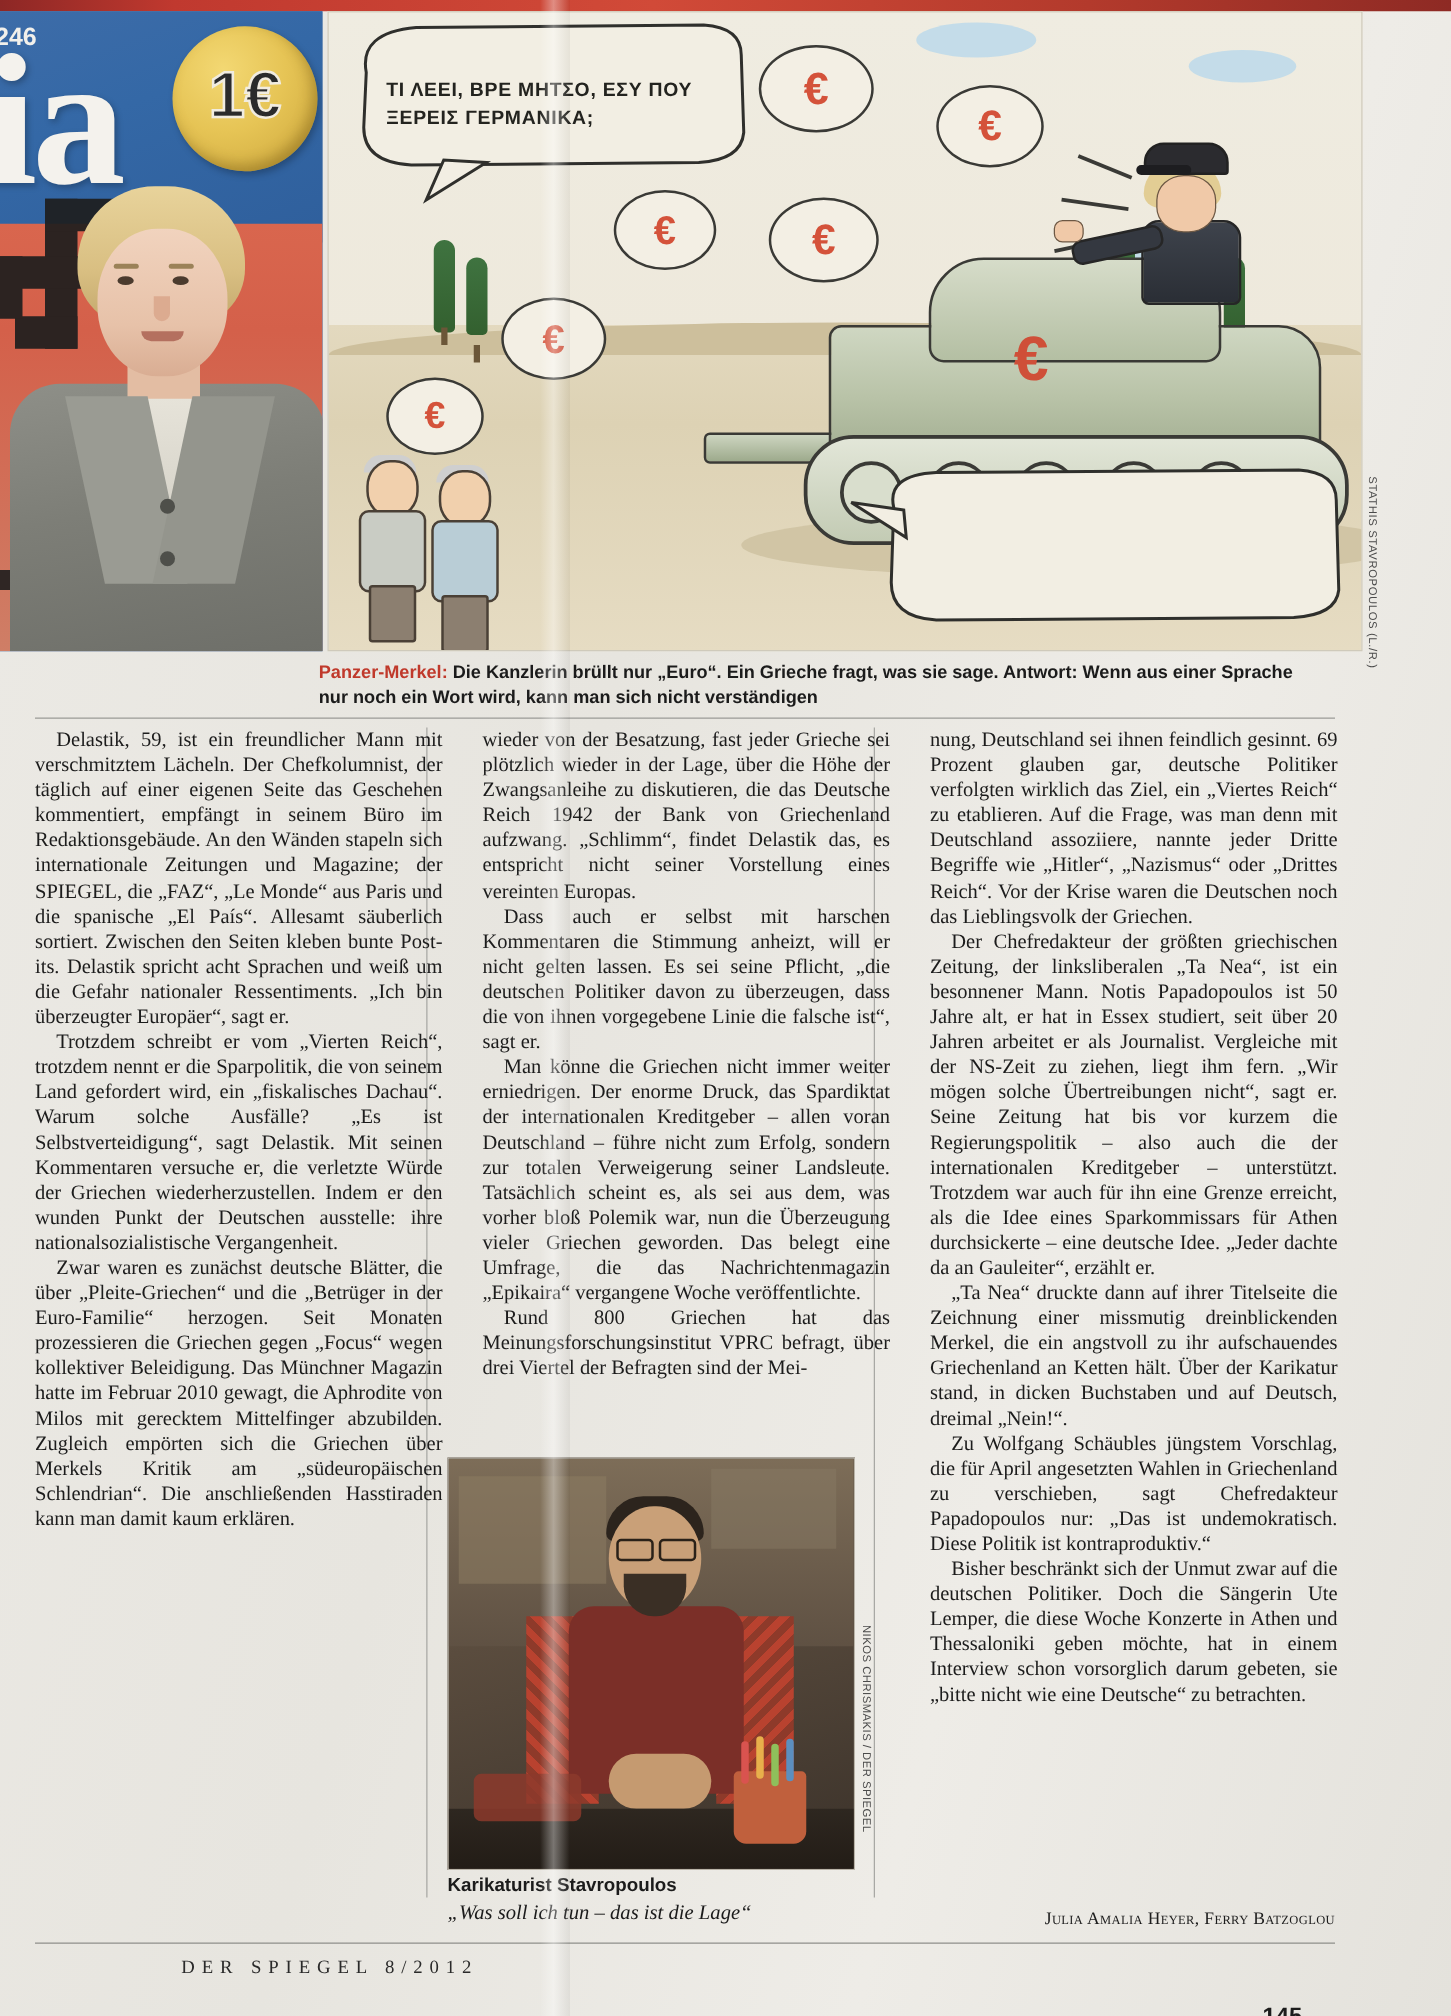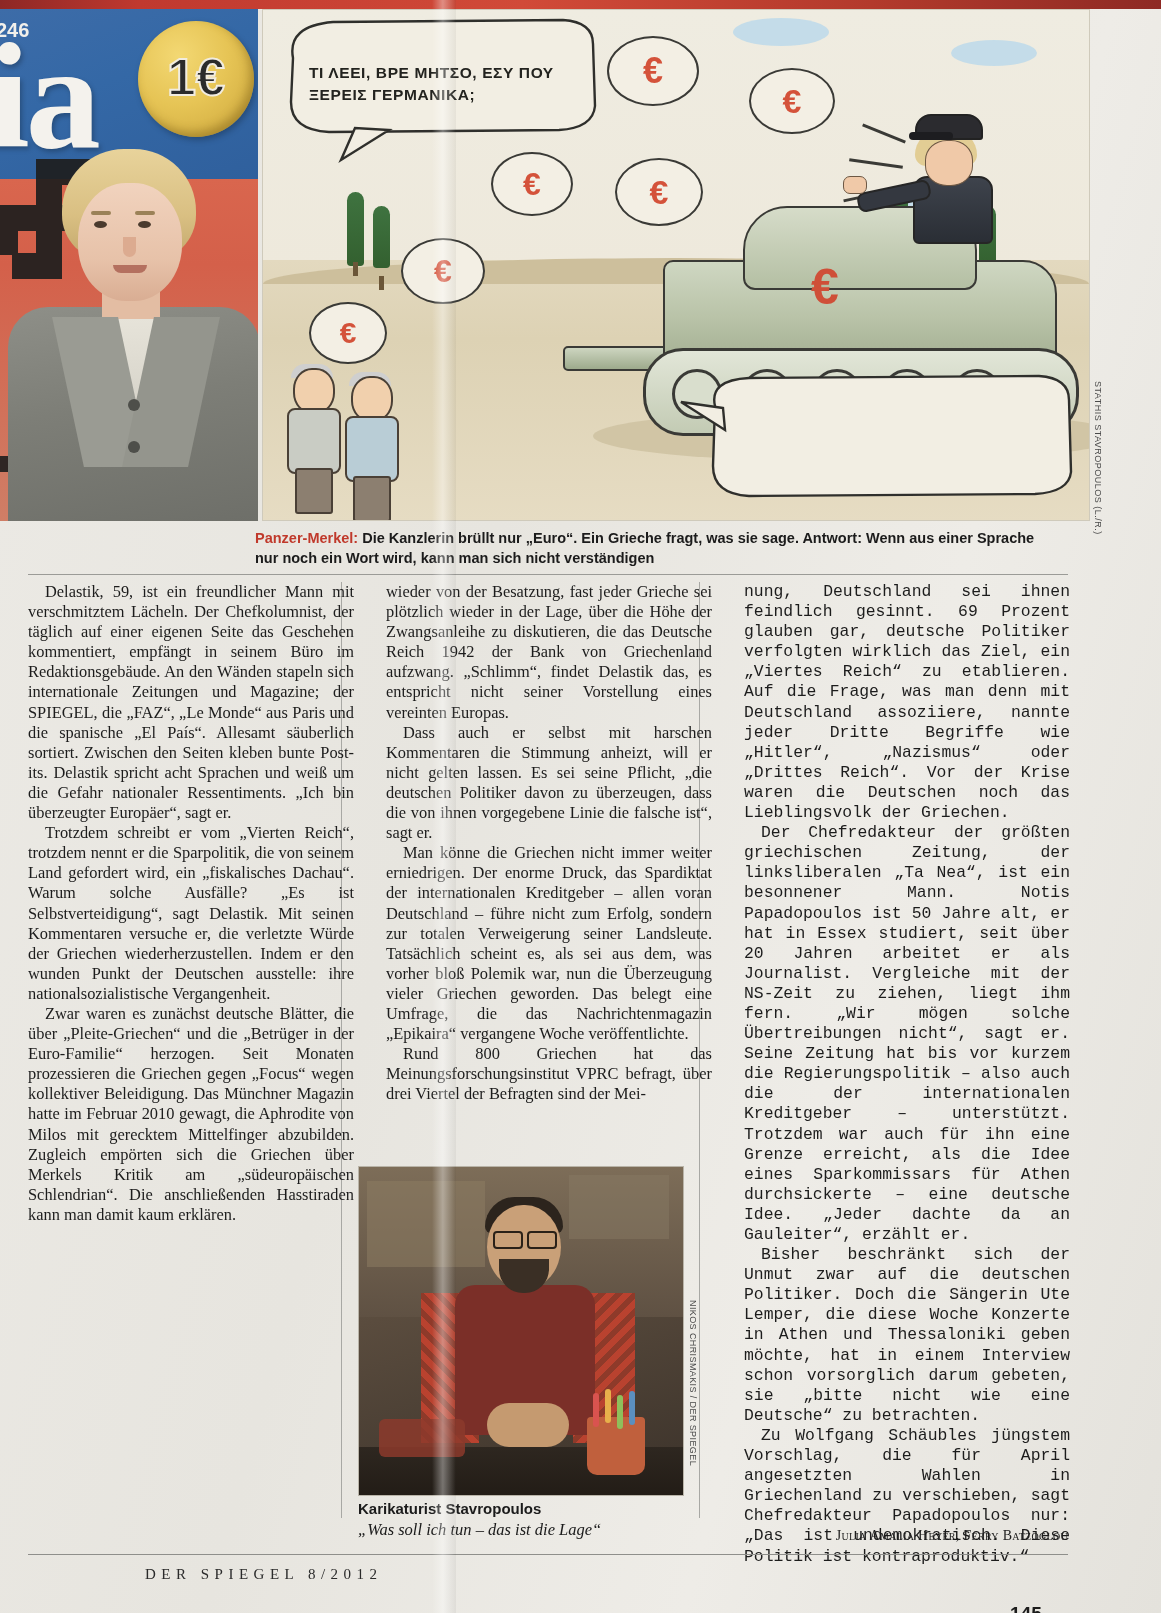--- a/index.html
+++ b/index.html
@@ -205,21 +205,21 @@
     position:absolute;top:0;width:326px;height:936px;
     font-size:16.4px;line-height:20.1px;
     text-align:justify;
     hyphens:auto;
     color:#1c1c1c;
   }
   .col p{margin:0;text-indent:17px;}
   .col p.first{text-indent:17px;}
   .c1{left:0;}
   .c2{left:358px;}
-  .c3{left:716px;font-family:Liberation Mono, monospace;}
+  .c3{left:716px;}
   .vline{position:absolute;top:582px;width:1px;background:#a8a8a4;}
   .v1{left:341px;height:936px;}
   .v2{left:699px;height:936px;}
 
   
   .photo{
     position:absolute;left:358px;top:1166px;width:326px;height:330px;
     overflow:hidden;background:#4b4038;border:1px solid #b9b4a8;box-sizing:border-box;
   }
   .ph-bg{position:absolute;inset:0;background:linear-gradient(165deg,#6d5f4f 0%,#5a4c3e 38%,#3b322a 100%);}
@@ -423,22 +423,23 @@
     </div>
     <div class="col c2">
       <p style="text-indent:0">wieder von der Besatzung, fast jeder Grieche sei plötzlich wieder in der Lage, über die Höhe der Zwangsanleihe zu diskutieren, die das Deutsche Reich 1942 der Bank von Griechenland aufzwang. „Schlimm“, findet Delastik das, es entspricht nicht seiner Vorstellung eines vereinten Europas.</p>
       <p>Dass auch er selbst mit harschen Kommentaren die Stimmung anheizt, will er nicht gelten lassen. Es sei seine Pflicht, „die deutschen Politiker davon zu überzeugen, dass die von ihnen vorgegebene Linie die falsche ist“, sagt er.</p>
       <p>Man könne die Griechen nicht immer weiter erniedrigen. Der enorme Druck, das Spardiktat der internationalen Kreditgeber – allen voran Deutschland – führe nicht zum Erfolg, sondern zur totalen Verweigerung seiner Landsleute. Tatsächlich scheint es, als sei aus dem, was vorher bloß Polemik war, nun die Überzeugung vieler Griechen geworden. Das belegt eine Umfrage, die das Nachrichtenmagazin „Epikaira“ vergangene Woche veröffentlichte.</p>
       <p>Rund 800 Griechen hat das Meinungsforschungsinstitut VPRC befragt, über drei Viertel der Befragten sind der Mei-</p>
     </div>
     <div class="col c3">
       <p style="text-indent:0">nung, Deutschland sei ihnen feindlich gesinnt. 69 Prozent glauben gar, deutsche Politiker verfolgten wirklich das Ziel, ein „Viertes Reich“ zu etablieren. Auf die Frage, was man denn mit Deutschland assoziiere, nannte jeder Dritte Begriffe wie „Hitler“, „Nazismus“ oder „Drittes Reich“. Vor der Krise waren die Deutschen noch das Lieblingsvolk der Griechen.</p>
       <p>Der Chefredakteur der größten griechischen Zeitung, der linksliberalen „Ta Nea“, ist ein besonnener Mann. Notis Papadopoulos ist 50 Jahre alt, er hat in Essex studiert, seit über 20 Jahren arbeitet er als Journalist. Vergleiche mit der NS-Zeit zu ziehen, liegt ihm fern. „Wir mögen solche Übertreibungen nicht“, sagt er. Seine Zeitung hat bis vor kurzem die Regierungspolitik – also auch die der internationalen Kreditgeber – unterstützt. Trotzdem war auch für ihn eine Grenze erreicht, als die Idee eines Sparkommissars für Athen durchsickerte – eine deutsche Idee. „Jeder dachte da an Gauleiter“, erzählt er.</p>
+      <p>„Ta Nea“ druckte dann auf ihrer Titelseite die Zeichnung einer missmutig dreinblickenden Merkel, die ein angstvoll zu ihr aufschauendes Griechenland an Ketten hält. Über der Karikatur stand, in dicken Buchstaben und auf Deutsch, dreimal „Nein!“.</p>
+      <p>Zu Wolfgang Schäubles jüngstem Vorschlag, die für April angesetzten Wahlen in Griechenland zu verschieben, sagt Chefredakteur Papadopoulos nur: „Das ist undemokratisch. Diese Politik ist kontraproduktiv.“</p>
       <p>Bisher beschränkt sich der Unmut zwar auf die deutschen Politiker. Doch die Sängerin Ute Lemper, die diese Woche Konzerte in Athen und Thessaloniki geben möchte, hat in einem Interview schon vorsorglich darum gebeten, sie „bitte nicht wie eine Deutsche“ zu betrachten.</p>
-      <p>Zu Wolfgang Schäubles jüngstem Vorschlag, die für April angesetzten Wahlen in Griechenland zu verschieben, sagt Chefredakteur Papadopoulos nur: „Das ist undemokratisch. Diese Politik ist kontraproduktiv.“</p>
     </div>
   </div>
 
   <div class="photo">
     <div class="ph-bg"></div>
     <div class="ph-wall"></div>
     <div class="ph-panel"></div>
     <div class="ph-panel2"></div>
     <div class="ph-shirt-l"></div>
     <div class="ph-shirt-r"></div>

